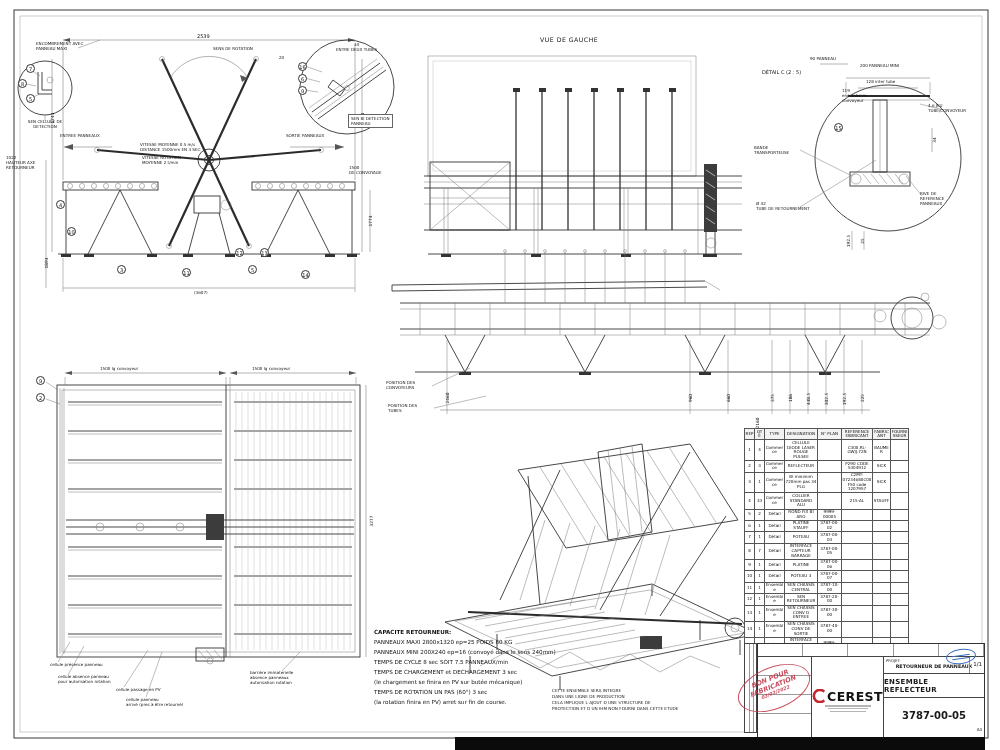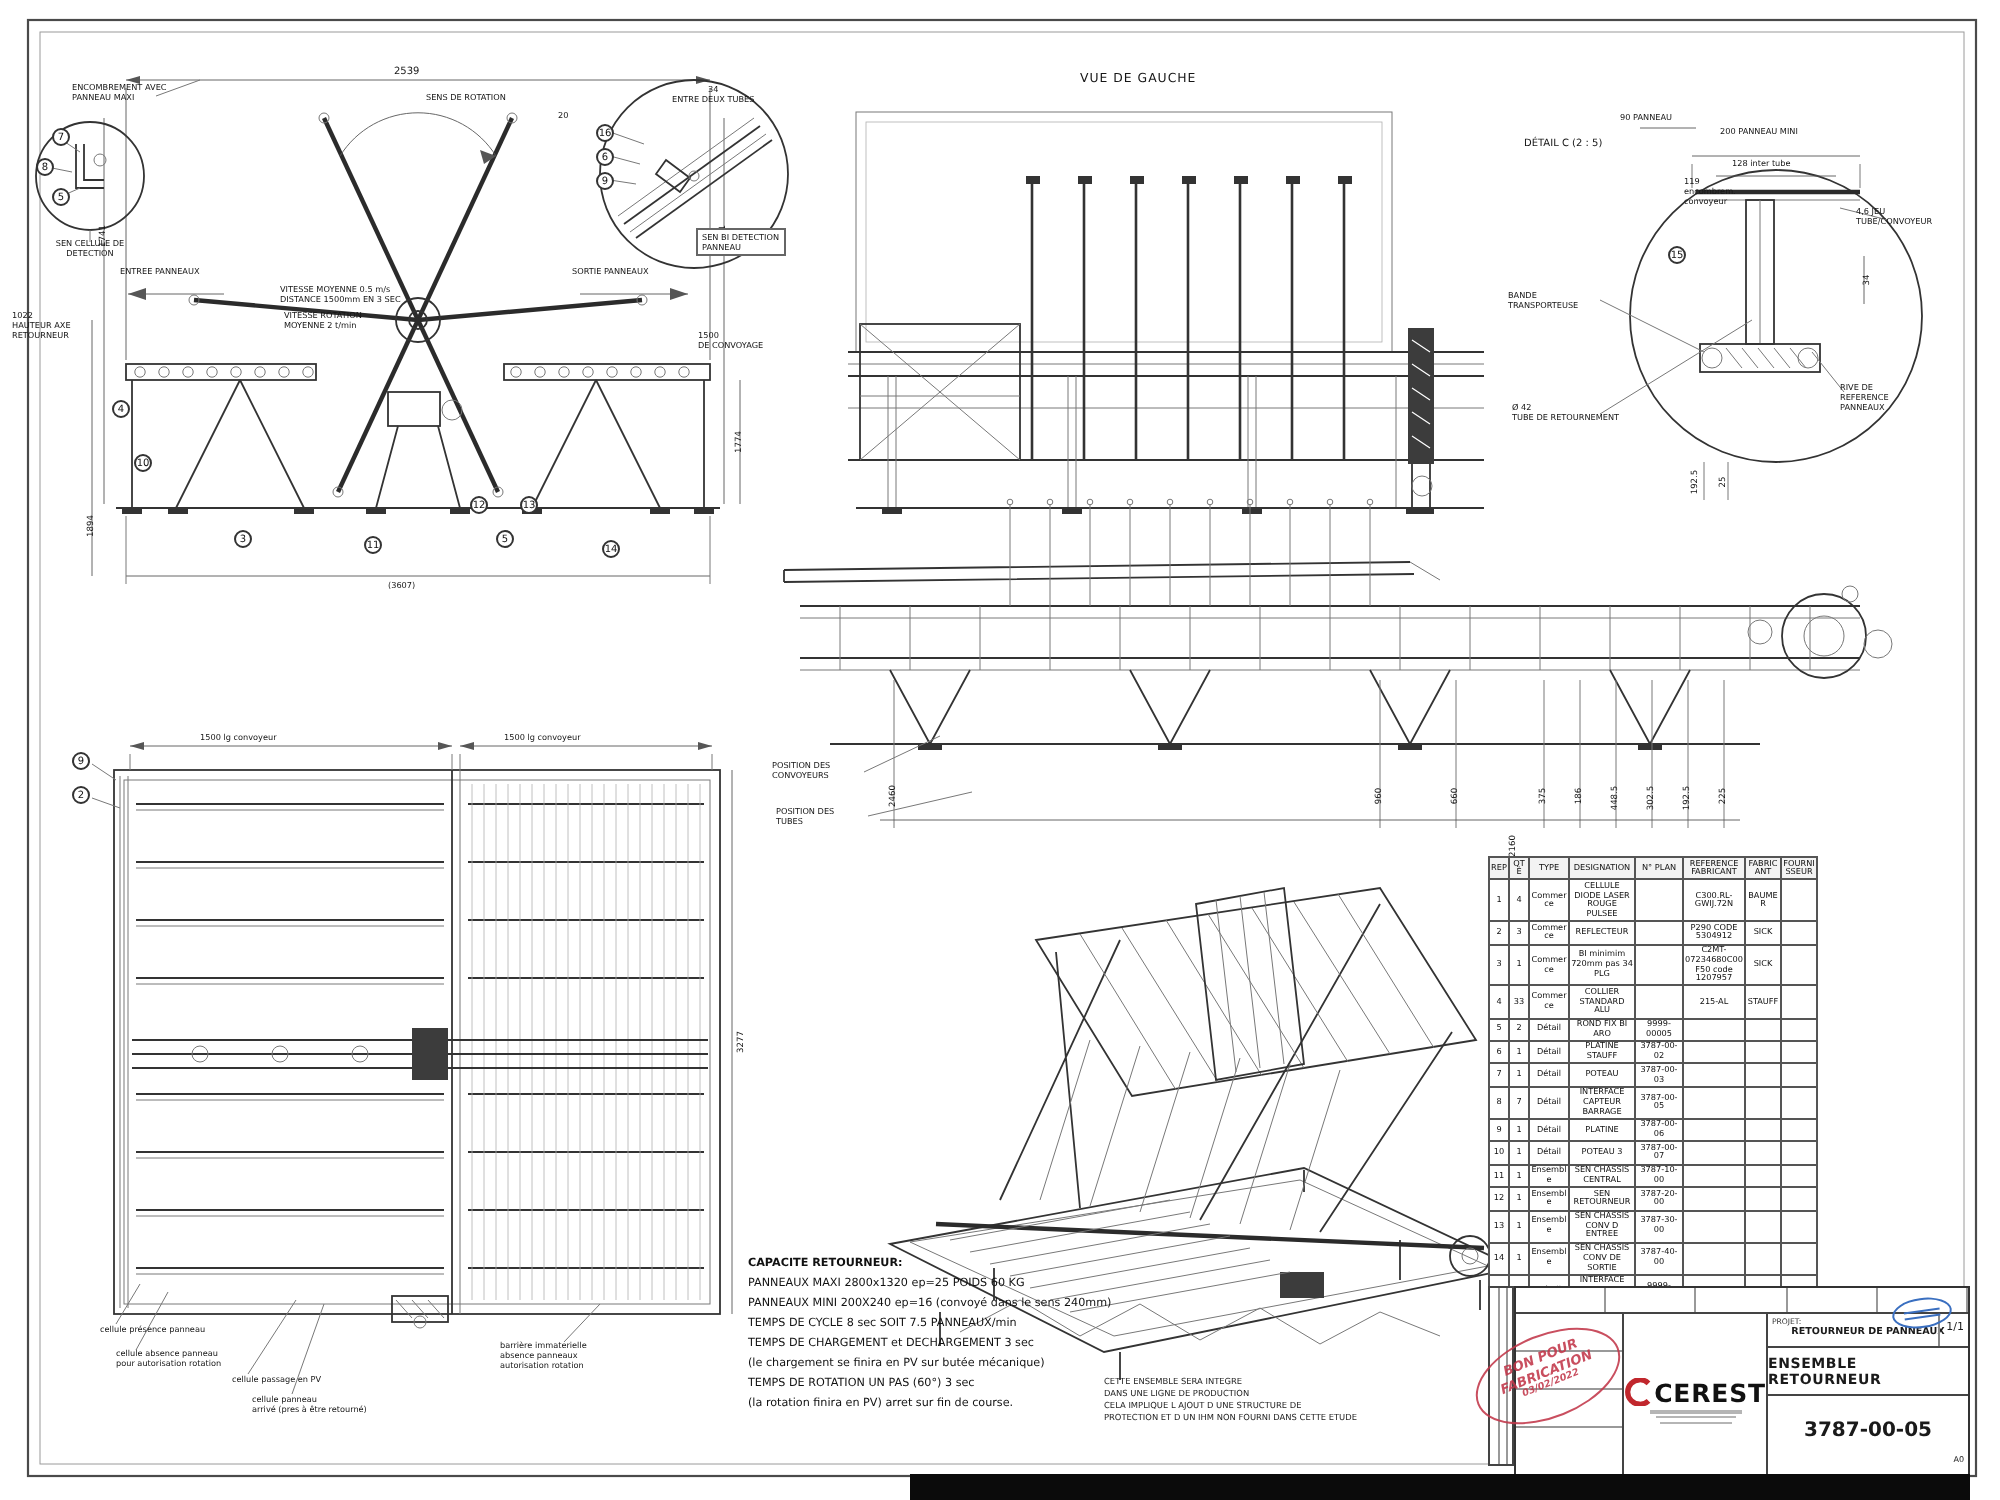--- a/index.html
+++ b/index.html
@@ -678,21 +678,21 @@
     <div class="bar w40"></div>
     <div class="bar w36"></div>
   </div>
   <div class="tb-fields">
     <div class="tb-r1">
       <span class="tb-plabel">PROJET:</span>
       <span class="tb-project">RETOURNEUR DE PANNEAUX</span>
       <span class="tb-sheet">1/1</span>
     </div>
     <div class="tb-r2">
-      <span>ENSEMBLE RETOURNEUR</span>
+      <span>ENSEMBLE REFLECTEUR</span>
     </div>
     <div class="tb-r3">
       <span>3787-00-05</span>
       <span class="tb-format">A0</span>
     </div>
   </div>
 </div>
 
 <div class="bstamp">
       <i></i>

